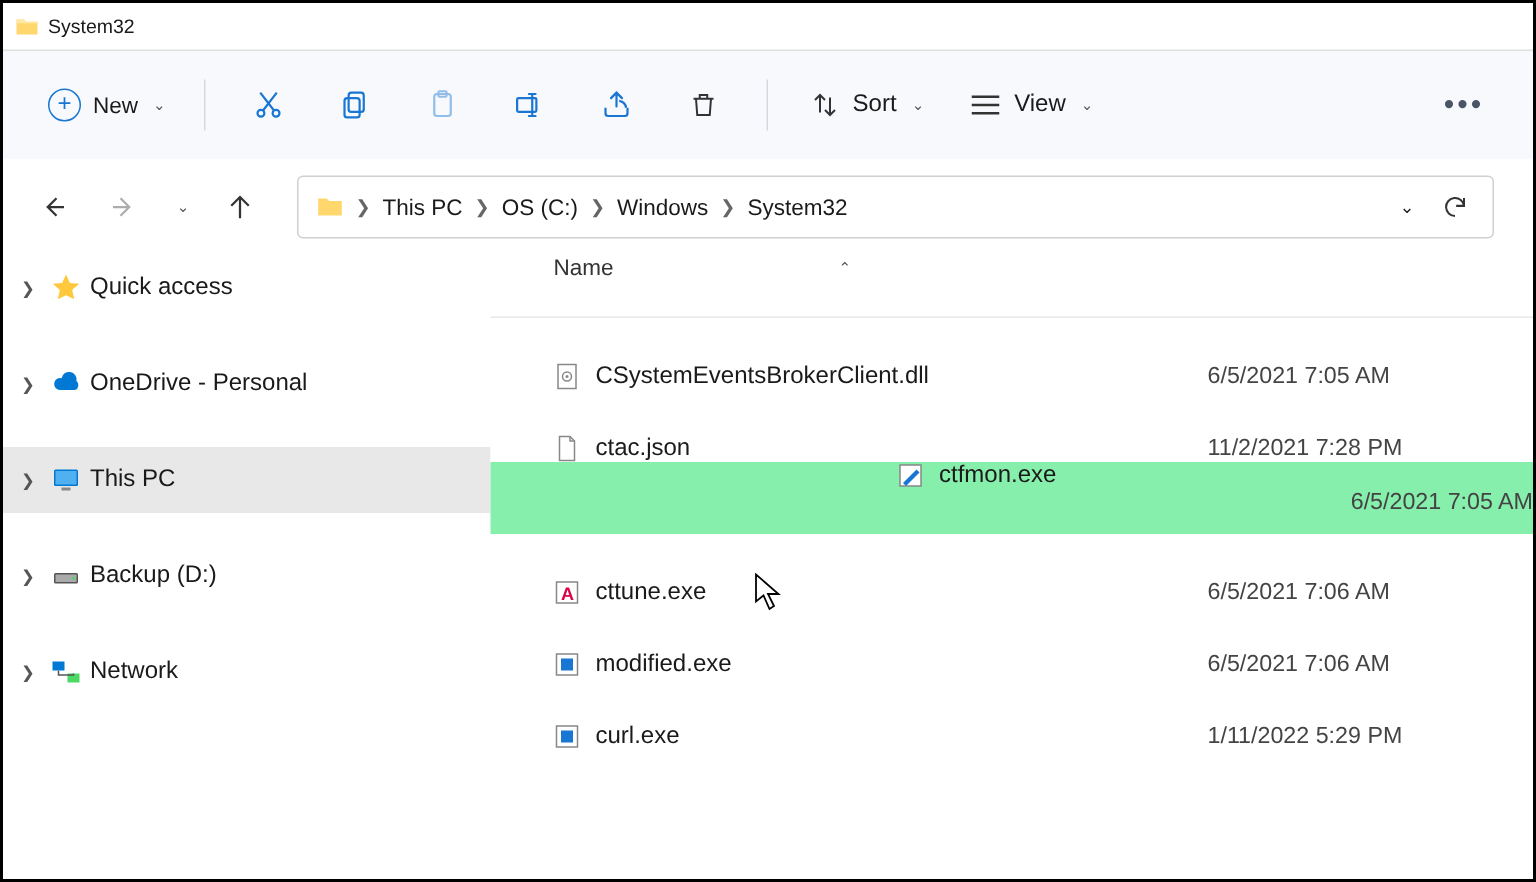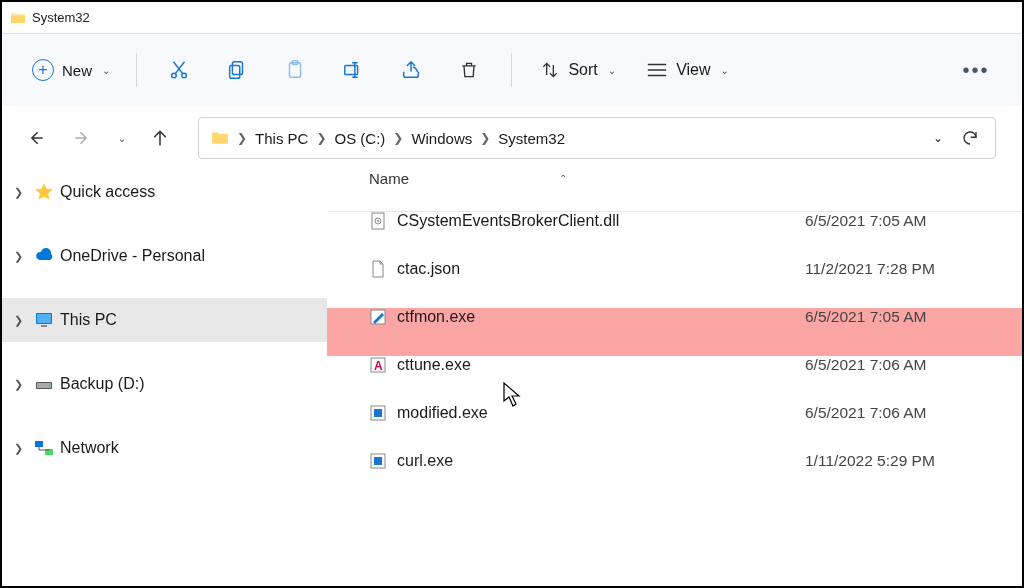--- a/index.html
+++ b/index.html
@@ -28,22 +28,22 @@
 .side-item { display: flex; align-items: center; height: 44px; padding-left: 12px; gap: 6px; cursor: pointer; font-size: 16px; }
 .side-item.sel { background: #e8e8e8; }
 .side-toggle { width: 14px; color: #555; font-size: 11px; }
 .side-icon { width: 20px; height: 20px; display: flex; align-items: center; justify-content: center; }
 .side-gap { height: 20px; }
 .main { flex: 1; display: flex; flex-direction: column; }
 .cols { display: flex; align-items: flex-start; height: 42px; border-bottom: 1px solid #e8e8e8; font-size: 15px; color: #333; }
 .col-name { width: 466px; padding-left: 42px; display: flex; align-items: center; gap: 150px; }
 .col-sort { font-size: 10px; color: #555; }
 .col-date { flex: 1; padding-left: 12px; }
-.row { display: flex; align-items: flex-start; height: 48px; cursor: pointer; font-size: 16px; }
-.row.sel { background: #fca5a5; }
+.row { display: flex; align-items: flex-end; height: 48px; cursor: pointer; font-size: 16px; }
+.row.sel { background: #86efac; flex-direction: column; }
 .row-name { width: 466px; padding-left: 42px; display: flex; align-items: center; gap: 10px; }
 .row-date { flex: 1; padding-left: 12px; color: #444; font-size: 15.5px; }
 .file-icon { width: 18px; height: 18px; display: flex; align-items: center; justify-content: center; }
 .cursor { position: absolute; left: 503px; top: 382px; pointer-events:none; }
 svg { display: block; }
 </style>
 </head>
 <body>
 
 <div class="titlebar">

